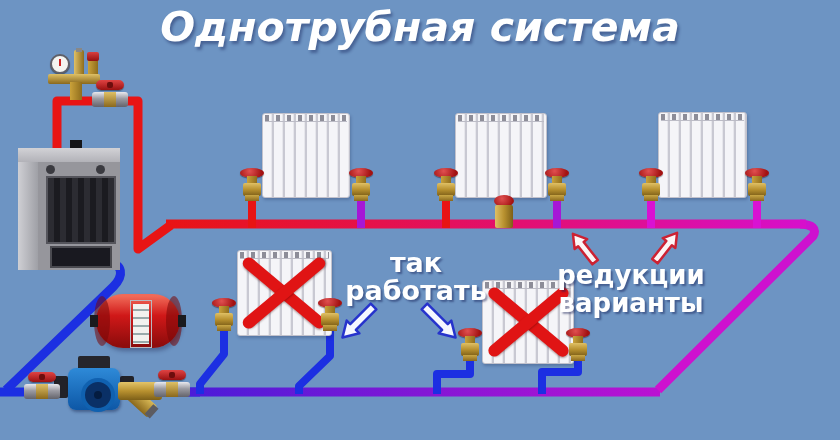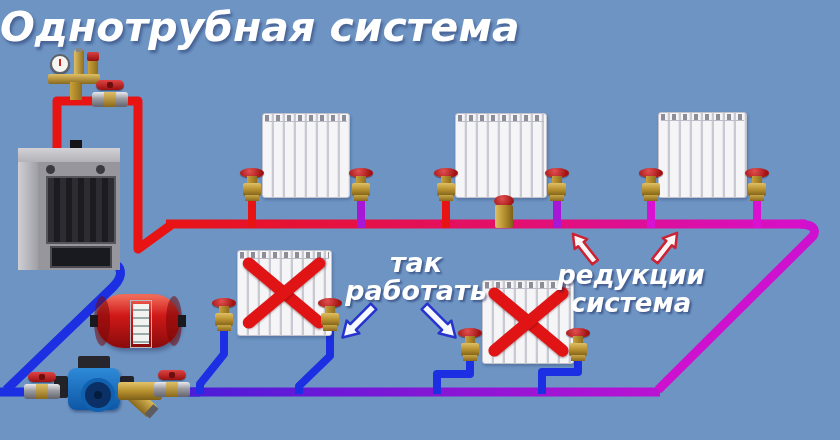--- a/index.html
+++ b/index.html
@@ -13,28 +13,28 @@
   
   svg.pipes,svg.arrows{position:absolute;left:0;top:0;z-index:1;}
   svg.arrows{z-index:6;}
   .s-red{stop-color:var(--supply-hot,#e81414);}
   .s-crim{stop-color:var(--main-crimson,#e30f72);}
   .s-mag{stop-color:var(--main-magenta,#d60fd0);}
   .s-vio{stop-color:var(--return-violet,#4a1cd8);}
   .s-vio2{stop-color:var(--return-violet2,#bb12d2);}
   
   .title{
-    position:absolute;left:0;top:4px;width:840px;z-index:7;
+    position:absolute;left:0;top:4px;width:840px;text-align:center;z-index:7;
     color:var(--text-white,#fff);font-weight:bold;font-style:italic;
     font-size:41px;line-height:46px;
     text-shadow:2px 3px 3px rgba(15,25,80,.4);
   }
   .note{
     position:absolute;z-index:7;text-align:center;
-    color:var(--text-white,#fff);font-weight:bold;font-style:italic;
+    color:var(--text-white,#fff);font-weight:bold;
     text-shadow:2px 2px 2px rgba(15,25,80,.45);
   }
   .note-wont{left:326px;top:249px;width:180px;font-size:27px;line-height:28px;}
   .note-red{left:553px;top:261px;width:156px;font-size:26px;line-height:28px;}
   
   .radiator{
     position:absolute;z-index:3;
     background:repeating-linear-gradient(90deg,#f5f5f8 0 8px,#e7e7ec 8px 9px,#c9c9d2 9px 11px);
     border:1px solid #c2c2cc;border-radius:3px;
     box-shadow:1px 2px 3px rgba(20,30,70,.25);
@@ -347,16 +347,16 @@
   </svg>
 
   <div class="title">
     <div>Однотрубная система</div>
   </div>
   <div class="note note-wont">
     <div>так работать</div>
   </div>
   <div class="note note-red">
     <div>редукции</div>
-    <div>система</div>
+    <div>варианты</div>
   </div>
 
 </div>
 
 </body></html>

